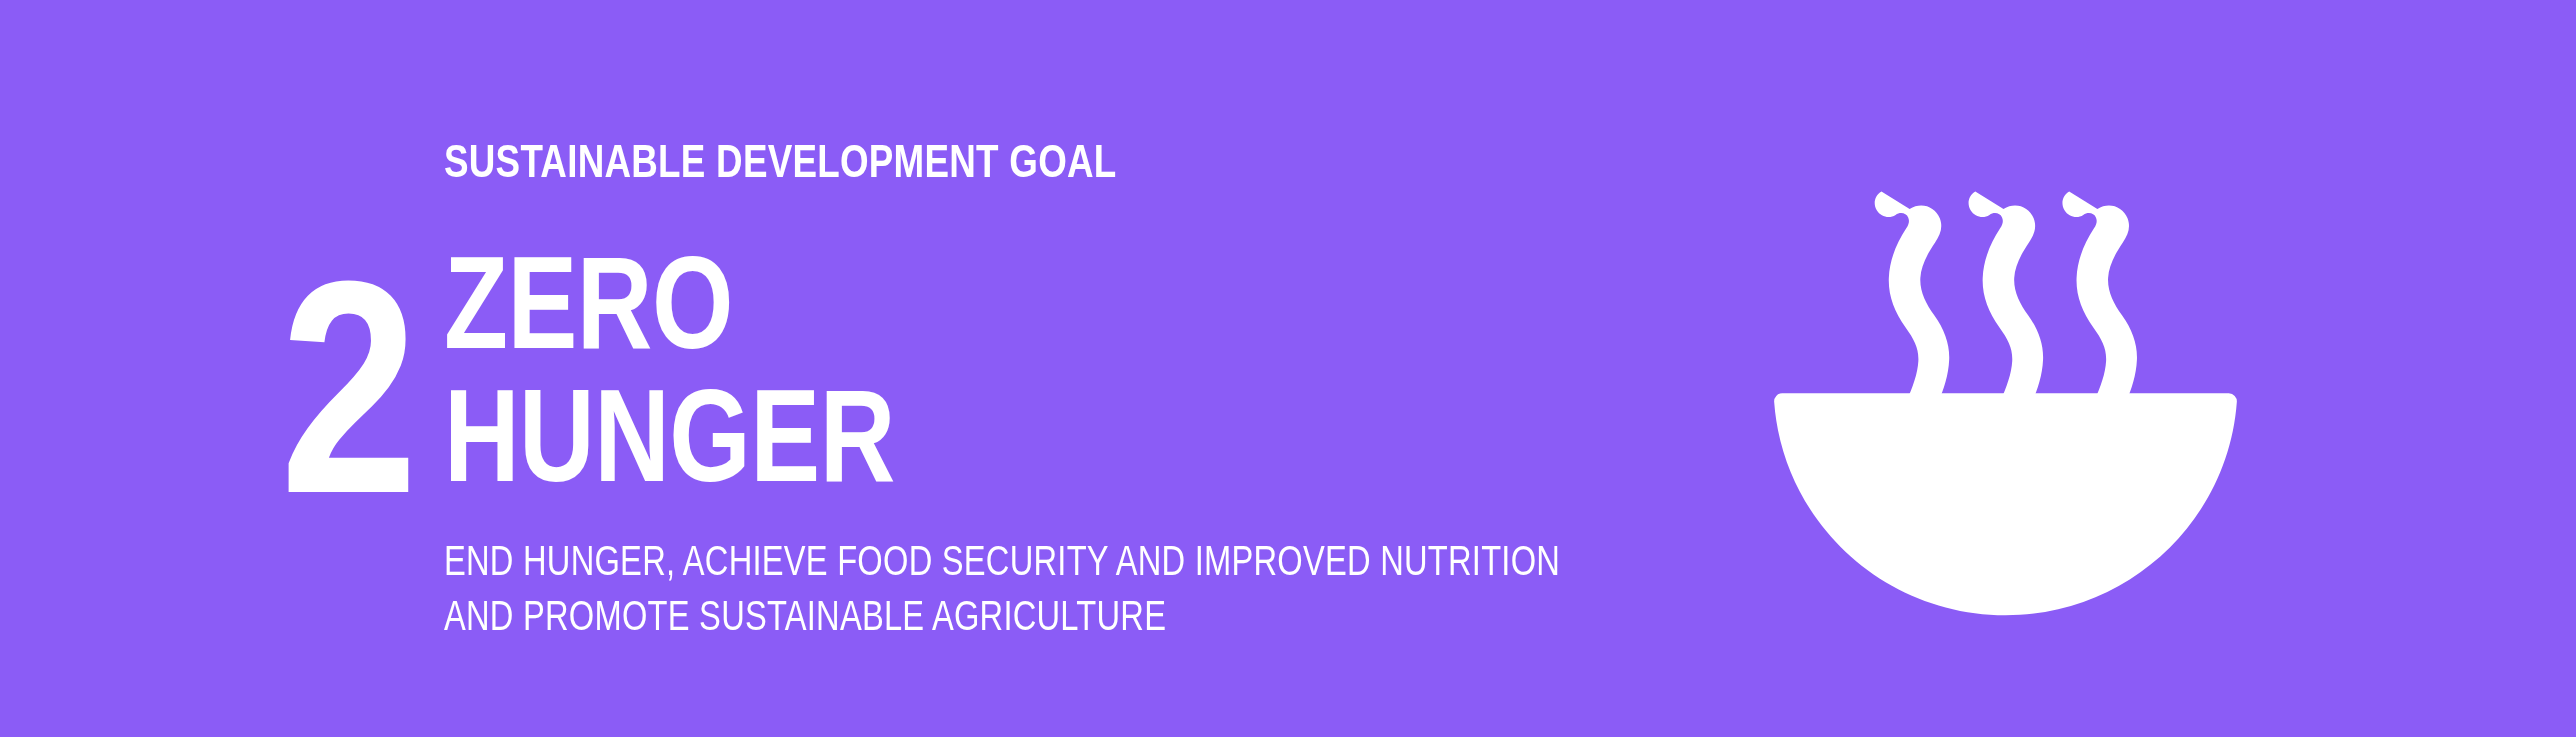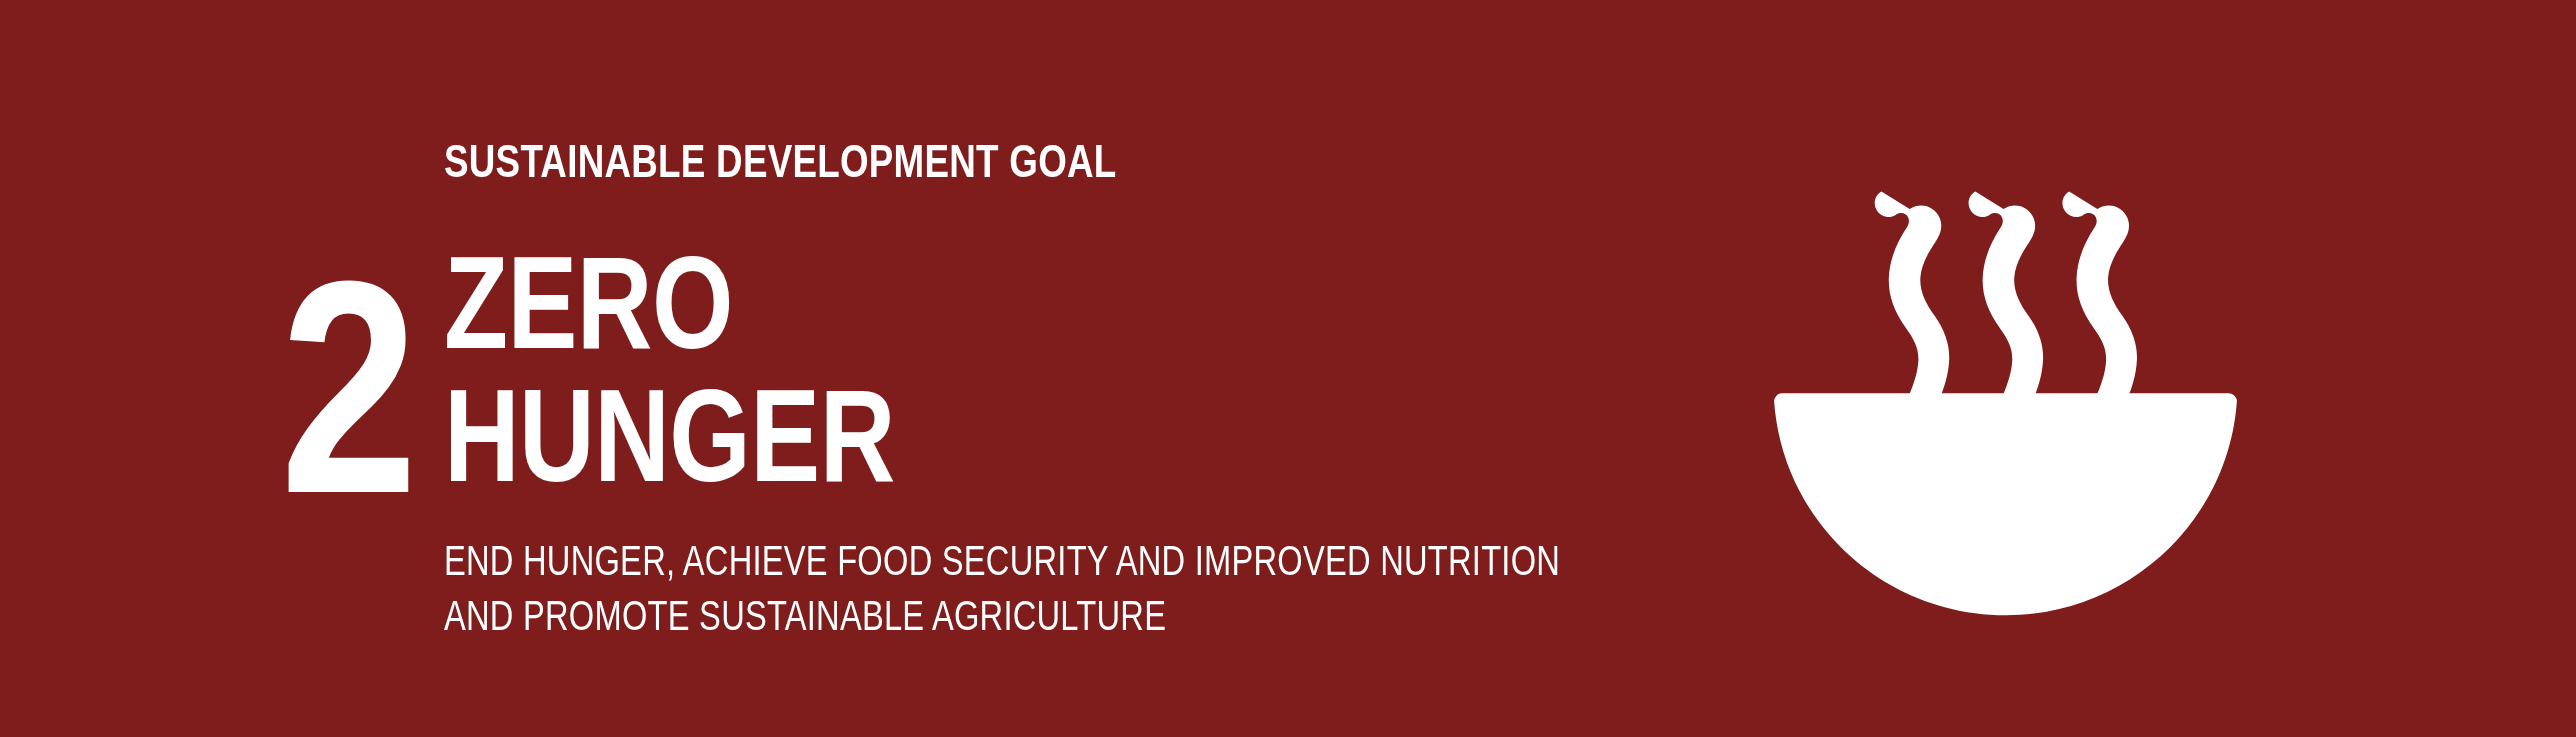--- a/index.html
+++ b/index.html
@@ -9,21 +9,21 @@
   }
   body {
     font-family: "Liberation Sans", sans-serif;
   }
 
   .banner {
     position: relative;
     width: 2576px;
     height: 738px;
     overflow: hidden;
-    background: #7f1d1d;
+    background: #8b5cf6;
   }
 
   
   .text-block {
     position: absolute;
     left: 0;
     top: 0;
     width: 1610px;
     height: 738px;
   }

